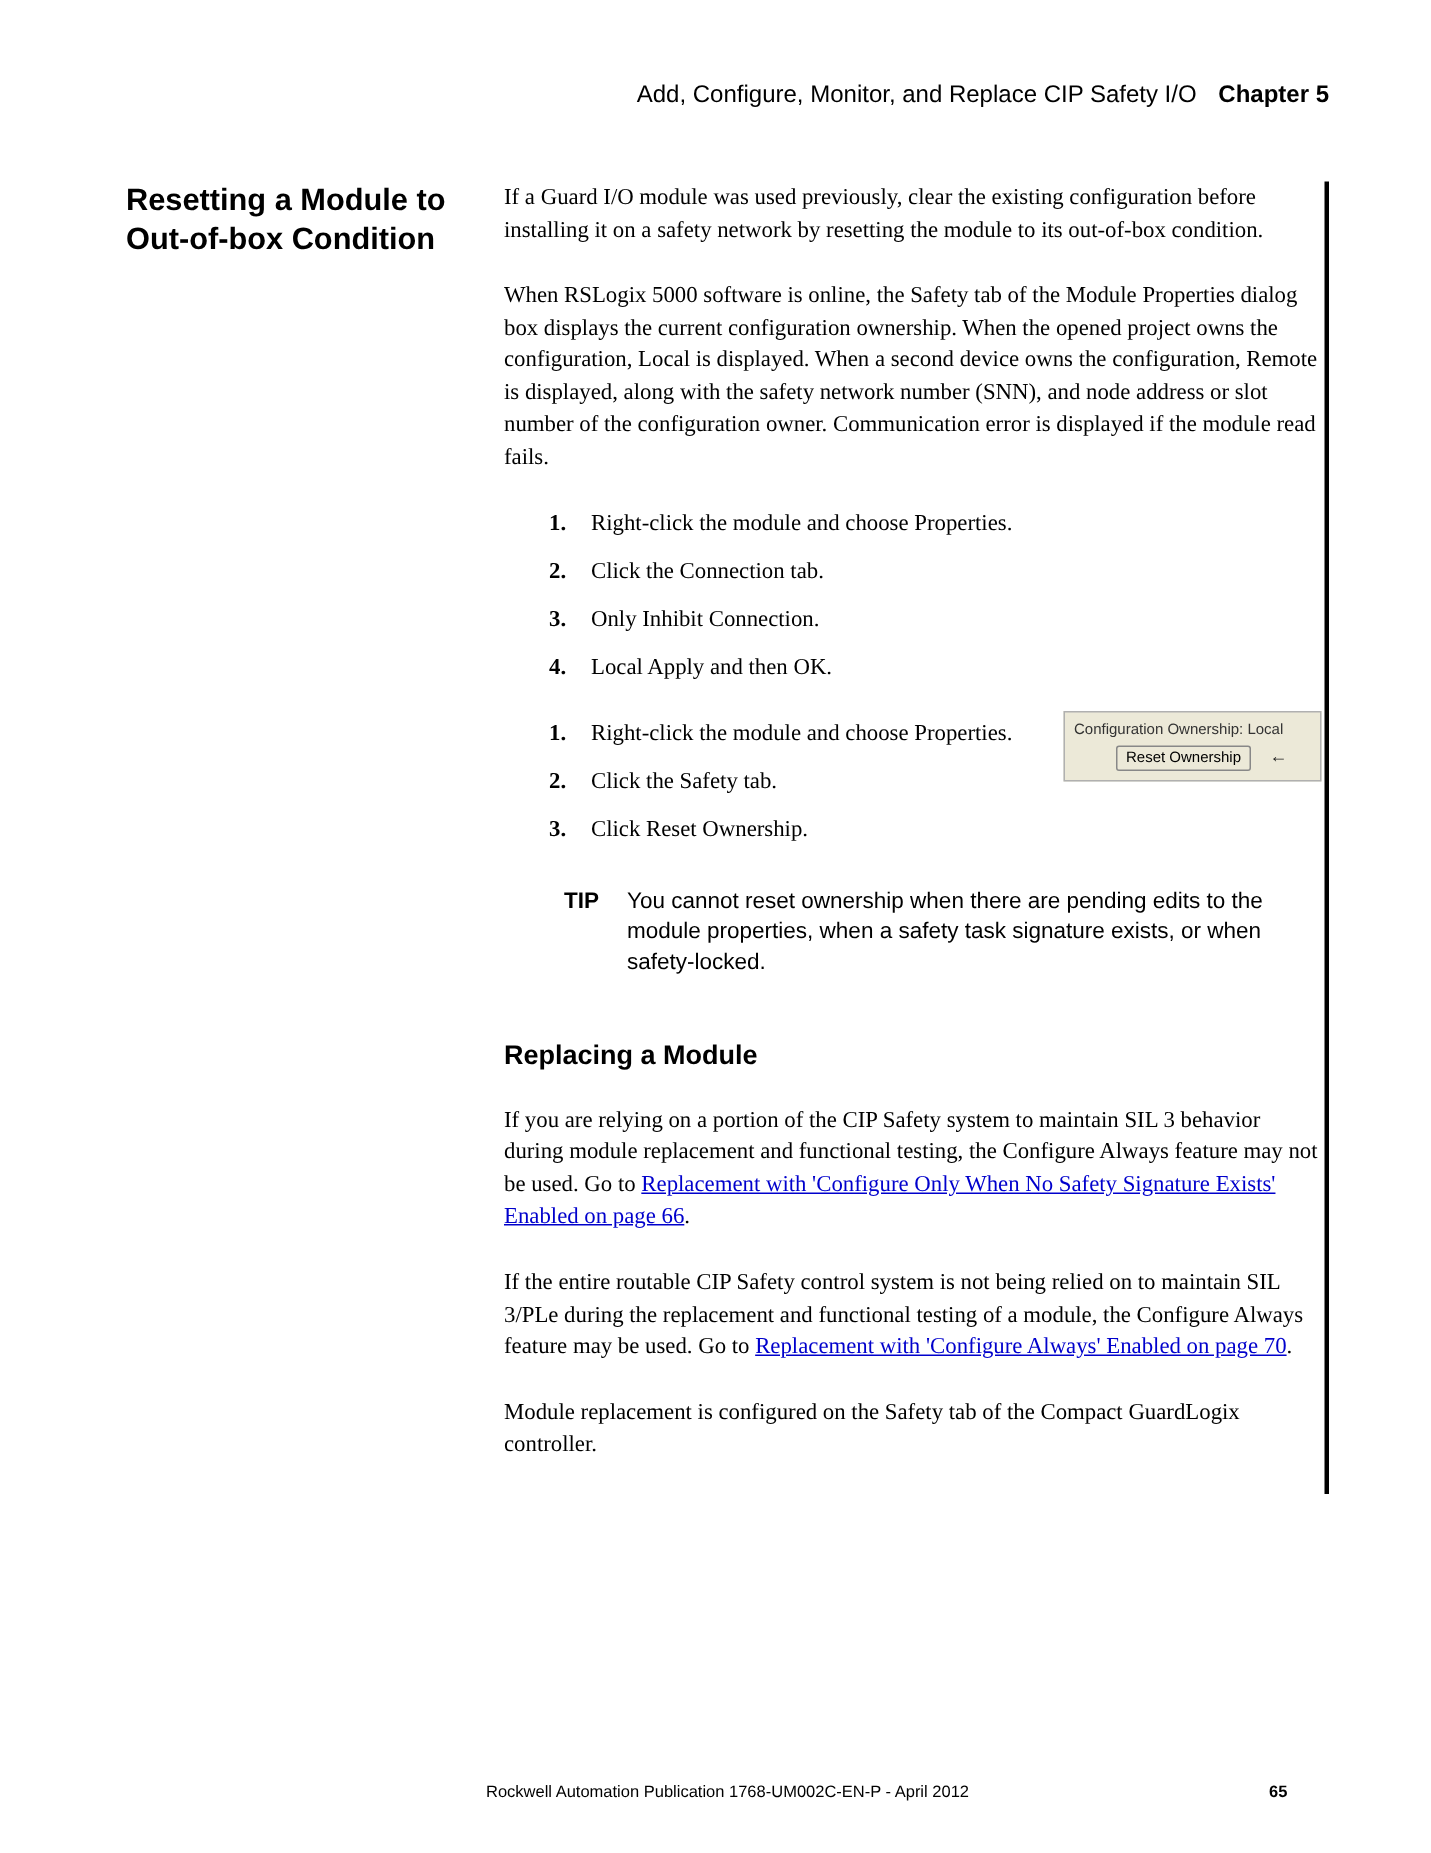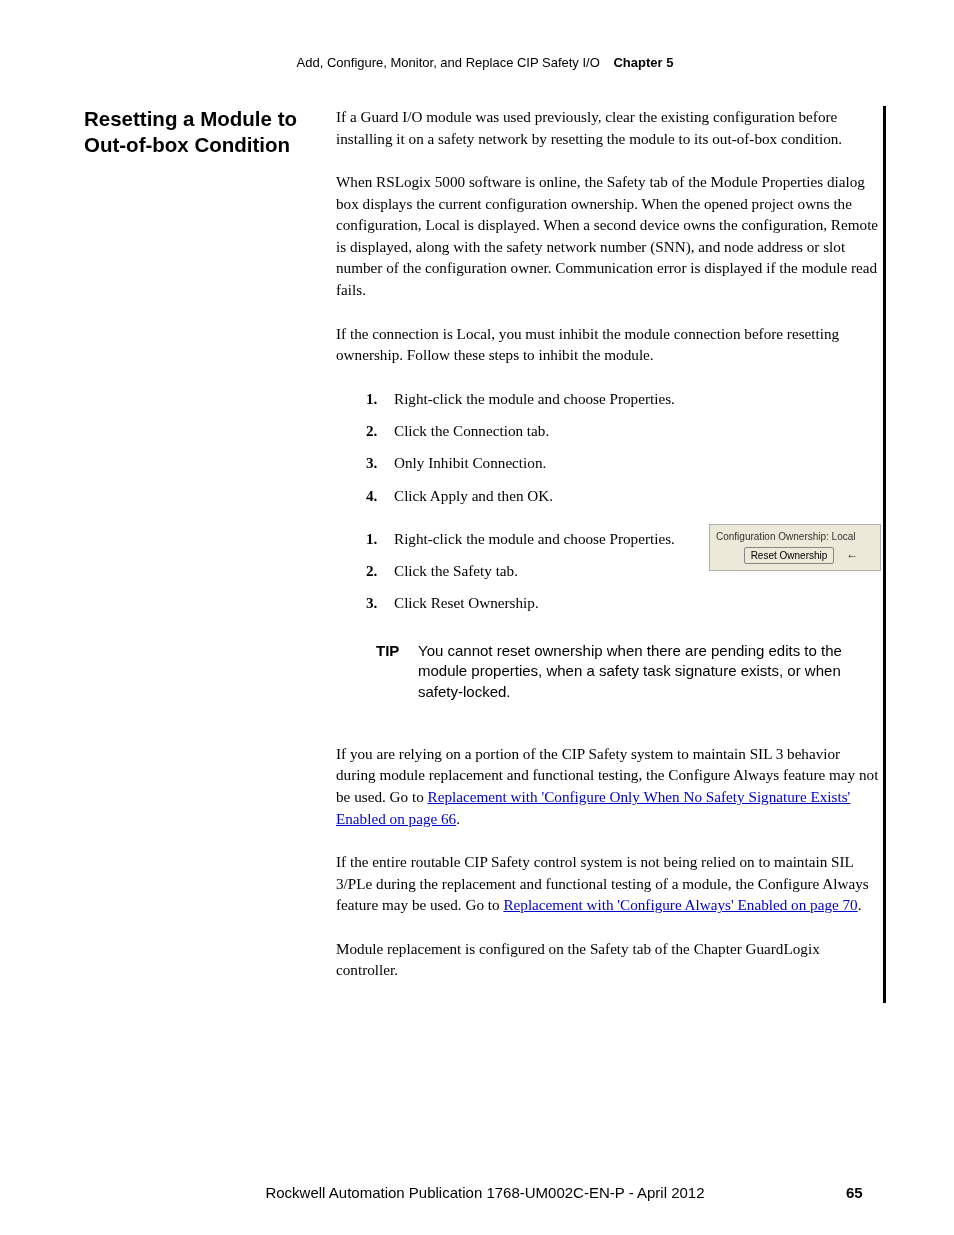--- a/index.html
+++ b/index.html
@@ -10,24 +10,24 @@
     color: #000;
   }
   .page {
     width: 954px;
     height: 1235px;
     position: relative;
     box-sizing: border-box;
     padding: 55px 68px 0 84px;
   }
   .running-header {
-    text-align: center;
-    font-family: Helvetica, Arial, sans-serif;
-    font-size: 13px;
-    margin-bottom: 36px;
+    text-align: right;
+    font-family: Helvetica, Arial, sans-serif;
+    font-size: 16px;
+    margin-bottom: 48px;
   }
   .running-header .chapter {
     font-weight: bold;
     margin-left: 10px;
   }
   .content-wrap {
     display: flex;
     align-items: flex-start;
     border-right: 3px solid #000;
     padding-right: 2px;
@@ -139,21 +139,21 @@
   a.doclink {
     color: #0000cc;
     text-decoration: underline;
   }
   .footer {
     position: absolute;
     bottom: 34px;
     left: 84px;
     right: 68px;
     font-family: Helvetica, Arial, sans-serif;
-    font-size: 15px;
+    font-size: 11px;
     display: flex;
     justify-content: space-between;
     align-items: center;
   }
   .footer .pub {
     flex: 1;
     text-align: center;
   }
   .footer .pageno {
     font-weight: bold;
@@ -177,27 +177,26 @@
   <div class="content-wrap">
 
     <div class="left-col">
       <h2 class="section-heading">Resetting a Module to Out-of-box Condition</h2>
     </div>
 
     <div class="right-col">
 
       <p class="body-para">If a Guard I/O module was used previously, clear the existing configuration before installing it on a safety network by resetting the module to its out-of-box condition.</p>
       <p class="body-para">When RSLogix 5000 software is online, the Safety tab of the Module Properties dialog box displays the current configuration ownership. When the opened project owns the configuration, Local is displayed. When a second device owns the configuration, Remote is displayed, along with the safety network number (SNN), and node address or slot number of the configuration owner. Communication error is displayed if the module read fails.</p>
-      <p class="body-para">If the connection is Local, you must inhibit the module connection before resetting ownership. Follow these steps to inhibit the module.</p>
 
       <ol class="ol-steps">
         <li><span class="num">1.</span><span>Right-click the module and choose Properties.</span></li>
         <li><span class="num">2.</span><span>Click the Connection tab.</span></li>
         <li><span class="num">3.</span><span>Only Inhibit Connection.</span></li>
-        <li><span class="num">4.</span><span>Click Apply and then OK.</span></li>
+        <li><span class="num">4.</span><span>Local Apply and then OK.</span></li>
       </ol>
 
 
       <div class="step-row">
         <ol class="ol-steps" style="flex:1; margin-bottom:12px;">
           <li><span class="num">1.</span><span>Right-click the module and choose Properties.</span></li>
           <li><span class="num">2.</span><span>Click the Safety tab.</span></li>
           <li><span class="num">3.</span><span>Click Reset Ownership.</span></li>
         </ol>
         <div class="ui-widget ui-img">
@@ -207,30 +206,31 @@
             <span class="ui-arrow">←</span>
           </div>
         </div>
       </div>
 
       <div class="tip-block">
         <div class="tip-label">TIP</div>
         <div class="tip-text">You cannot reset ownership when there are pending edits to the module properties, when a safety task signature exists, or when safety-locked.</div>
       </div>
 
+      <h3 class="sub-heading">Replacing a Module</h3>
 
       <p class="body-para">
         <span>If you are relying on a portion of the CIP Safety system to maintain SIL 3 behavior during module replacement and functional testing, the Configure Always feature may not be used. Go to </span><a href="#" class="doclink">Replacement with 'Configure Only When No Safety Signature Exists' Enabled on page 66</a><span>.</span>
       </p>
 
       <p class="body-para">
         <span>If the entire routable CIP Safety control system is not being relied on to maintain SIL 3/PLe during the replacement and functional testing of a module, the Configure Always feature may be used. Go to </span><a href="#" class="doclink">Replacement with 'Configure Always' Enabled on page 70</a><span>.</span>
       </p>
 
-      <p class="body-para">Module replacement is configured on the Safety tab of the Chapter GuardLogix controller.</p>
+      <p class="body-para">Module replacement is configured on the Safety tab of the Compact GuardLogix controller.</p>
 
     </div>
   </div>
 
   <div class="footer">
     <div class="spacer"></div>
     <div class="pub">Rockwell Automation Publication 1768-UM002C-EN-P - April 2012</div>
     <div class="pageno">65</div>
   </div>
 

